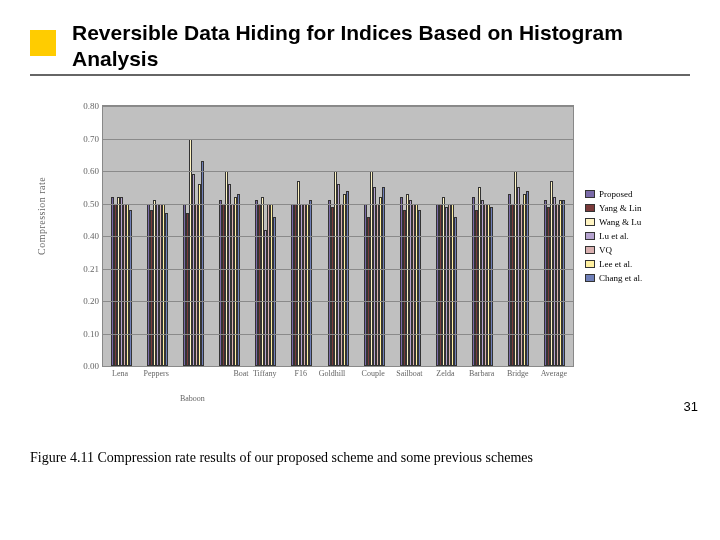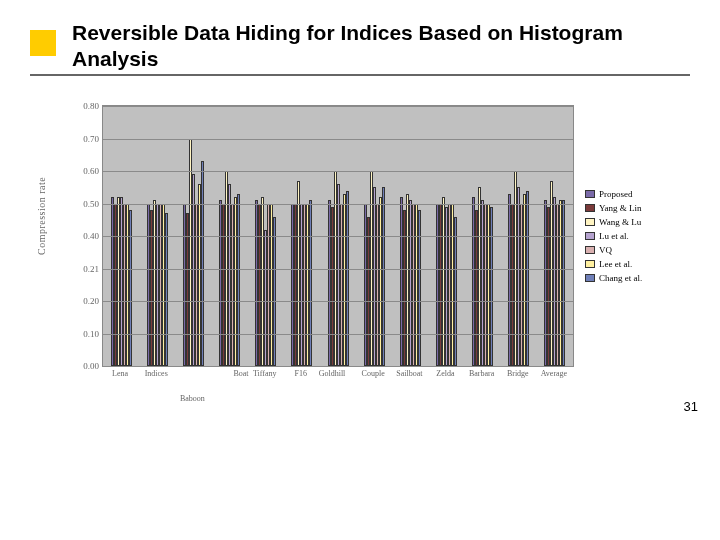--- a/index.html
+++ b/index.html
@@ -141,21 +141,21 @@
         <div class="tick-label" style="top: 97.5px;">0.50</div>
         <div class="grid-line" style="top: 65px;"></div>
         <div class="tick-label" style="top: 65px;">0.60</div>
         <div class="grid-line" style="top: 32.5px;"></div>
         <div class="tick-label" style="top: 32.5px;">0.70</div>
         <div class="grid-line" style="top: 0px;"></div>
         <div class="tick-label" style="top: 0px;">0.80</div>
       </div>
     <div class="cats" id="cats">
         <div class="cat-label" style="left: 18.0769px;">Lena</div>
-        <div class="cat-label" style="left: 54.2308px;">Indices</div>
+        <div class="cat-label" style="left: 54.2308px;">Peppers</div>
         <div class="cat-label" style="left: 90.3846px; margin-top: 25px;">Baboon</div>
         <div class="cat-label" style="left: 126.538px; padding-left: 25px;">Boat</div>
         <div class="cat-label" style="left: 162.692px;">Tiffany</div>
         <div class="cat-label" style="left: 198.846px;">F16</div>
         <div class="cat-label" style="left: 230px;">Goldhill</div>
         <div class="cat-label" style="left: 271.154px;">Couple</div>
         <div class="cat-label" style="left: 307.308px;">Sailboat</div>
         <div class="cat-label" style="left: 343.462px;">Zelda</div>
         <div class="cat-label" style="left: 379.615px;">Barbara</div>
         <div class="cat-label" style="left: 415.769px;">Bridge</div>
@@ -186,14 +186,15 @@
           <div class="legend-swatch" style="background: rgb(255, 240, 160);"></div>
           <span>Lee et al.</span>
         </div>
         <div class="legend-item">
           <div class="legend-swatch" style="background: rgb(111, 127, 184);"></div>
           <span>Chang et al.</span>
         </div>
       </div>
   </div>
 
+  <div class="caption">Figure 4.11 Compression rate results of our proposed scheme and some previous schemes</div>
   <div class="pagenum">31</div>
 </div>
 
 </body></html>

